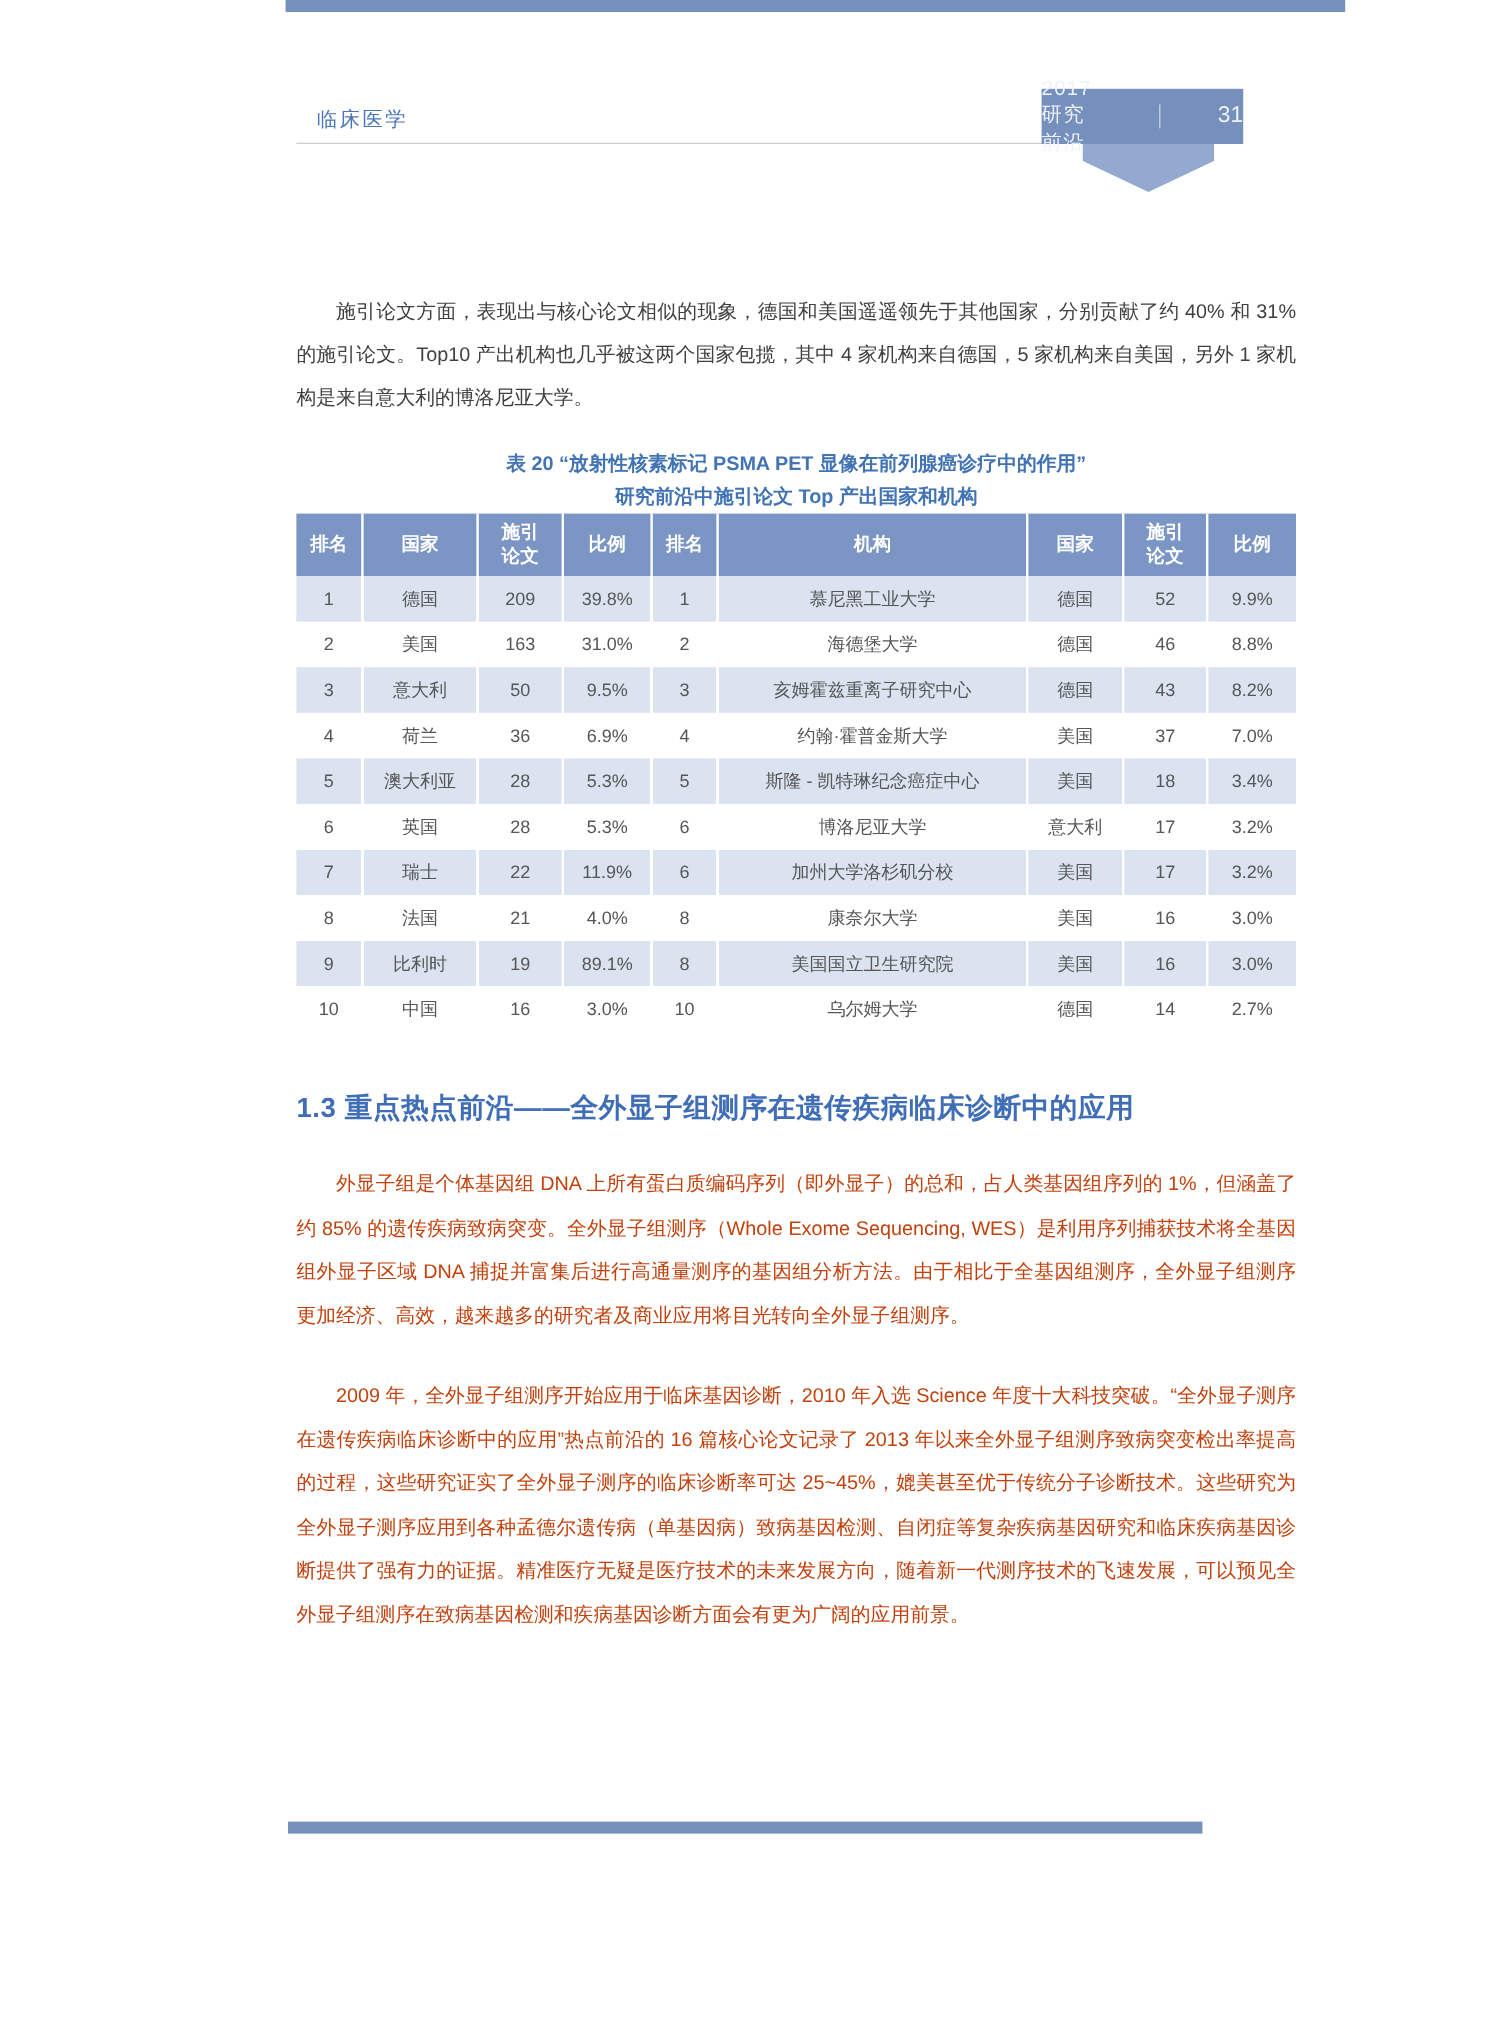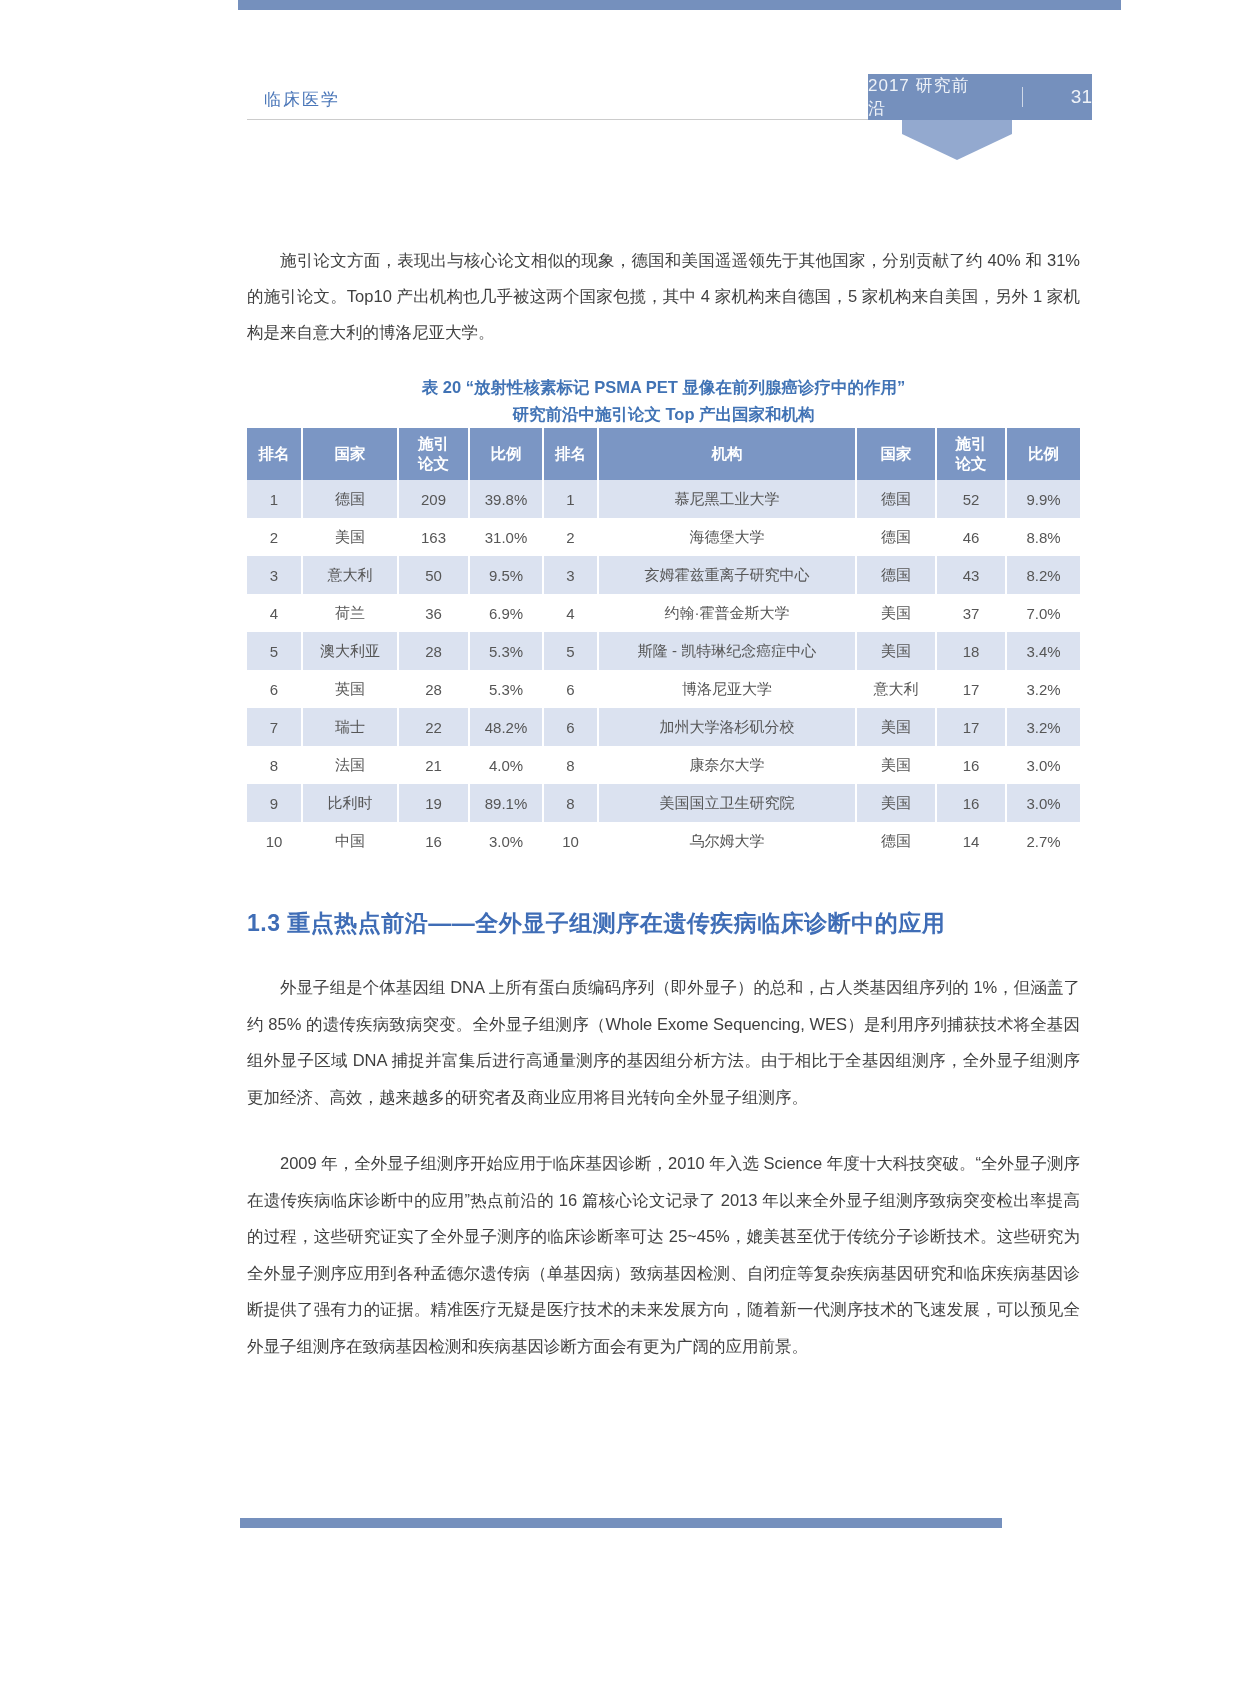--- a/index.html
+++ b/index.html
@@ -9,21 +9,21 @@
     font-family: "Liberation Sans", "DejaVu Sans", sans-serif;
   }
   .page { position: relative; width: 1240px; height: 1683px; background: #fff; overflow: hidden; }
 
   
   .top-bar { position: absolute; left: 238px; top: 0; width: 883px; height: 10px; background: #7590bd; }
 
   
   .section-label { position: absolute; left: 264px; top: 88px; font-size: 17px; color: #4a76b8; letter-spacing: 2px; }
   .header-rule { position: absolute; left: 247px; top: 119px; width: 621px; height: 1px; background: #cccccc; }
-  .badge { position: absolute; left: 868px; top: 74px; width: 224px; height: 46px; background: #7590bd;
+  .badge { position: absolute; left: 868px; top: 74px; width: 168px; height: 46px; background: #7590bd;
            color: #eef2f8; display: flex; align-items: center; justify-content: center; gap: 32px; }
   .badge-title { font-size: 17px; letter-spacing: 1px; }
   .badge-divider { width: 1px; height: 20px; background: rgba(255,255,255,.65); margin: 0 16px; }
   .badge-page { font-size: 19px; }
   .badge-tail { position: absolute; left: 902px; top: 120px; width: 110px; height: 40px; background: #93a9cf;
                 clip-path: polygon(0 0, 100% 0, 100% 35%, 50% 100%, 0 35%); }
 
   
   .content { position: absolute; left: 247px; top: 0; width: 833px; }
   .intro { margin-top: 242px; font-size: 16.5px; line-height: 36px; color: #404040;
@@ -33,21 +33,21 @@
 
   table { width: 833px; border-collapse: collapse; table-layout: fixed; }
   th { background: #7b96c4; color: #ffffff; font-size: 15.5px; font-weight: bold; height: 52px;
        white-space: pre-line; line-height: 20px; text-align: center; }
   td { height: 38px; font-size: 15px; color: #565656; text-align: center; background: #ffffff;
        overflow: hidden; white-space: nowrap; }
   tbody tr:nth-child(odd) td { background: #dbe2f0; }
   th + th, td + td { border-left: 2px solid #ffffff; }
 
   .section-heading { margin-top: 48px; font-size: 23px; font-weight: bold; color: #3f6db6; letter-spacing: .5px; }
-  .para { margin-top: 30px; font-size: 16.5px; line-height: 36.5px; color: #404040;
+  .para { margin-top: 30px; font-size: 16.5px; line-height: 36.5px; color: #c2410c;
           text-align: justify; text-indent: 2em; }
 
   .bottom-bar { position: absolute; left: 240px; top: 1518px; width: 762px; height: 10px; background: #7590bd; }
 </style>
 </head>
 <body>
 
 <div class="page">
 
   <div class="top-bar"></div>
@@ -162,21 +162,21 @@
     <td>6</td>
     <td>博洛尼亚大学</td>
     <td>意大利</td>
     <td>17</td>
     <td>3.2%</td>
   </tr>
           <tr>
     <td>7</td>
     <td>瑞士</td>
     <td>22</td>
-    <td>48.2%</td>
+    <td>11.9%</td>
     <td>6</td>
     <td>加州大学洛杉矶分校</td>
     <td>美国</td>
     <td>17</td>
     <td>3.2%</td>
   </tr>
           <tr>
     <td>8</td>
     <td>法国</td>
     <td>21</td>

